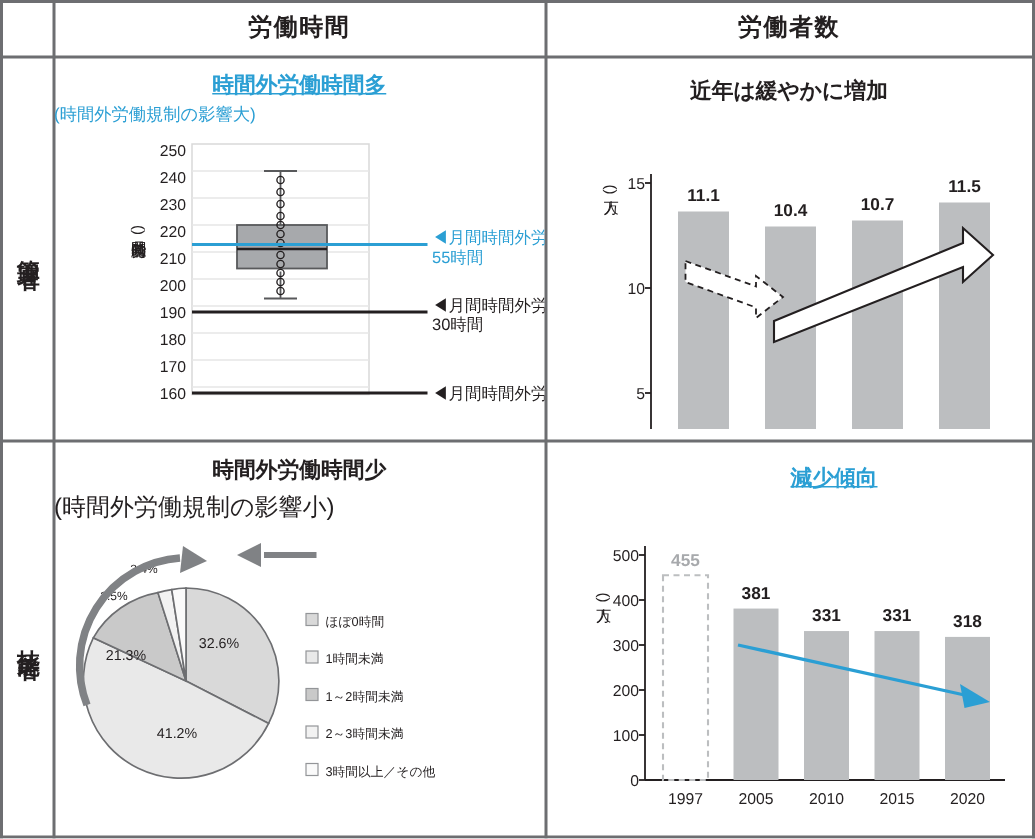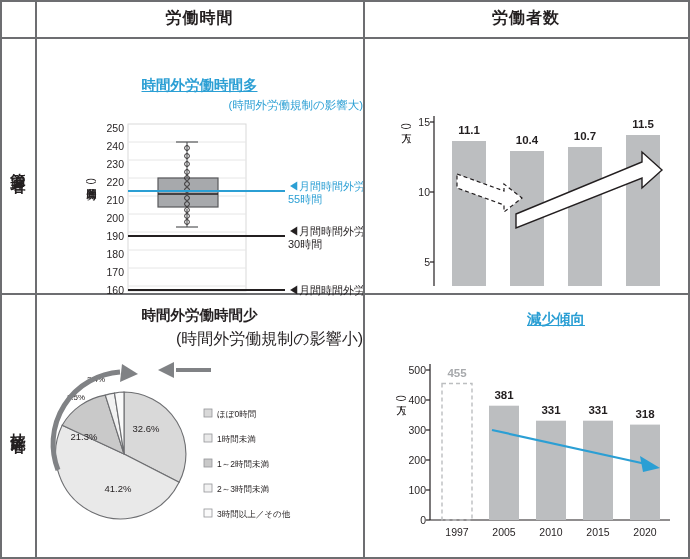--- a/index.html
+++ b/index.html
@@ -31,21 +31,21 @@
     font-size:15px;font-weight:bold;
     writing-mode:vertical-rl;
     letter-spacing:3px;
   }
   .panel{position:absolute;box-sizing:border-box;}
   .ptitle{
     text-align:center;font-weight:bold;font-size:14.5px;line-height:1.35;
   }
   .ptitle .link{color:#2b9fd4;text-decoration:underline;}
   .psub{
-    text-align:right;font-size:11.5px;color:#2b9fd4;line-height:1.3;
+    text-align:left;font-size:11.5px;color:#2b9fd4;line-height:1.3;
   }
   .psub.dark{color:#231f20;}
   .axis-label{
     position:absolute;font-size:10px;line-height:1.05;
     writing-mode:vertical-rl;text-align:center;
   }
   svg{display:block;}
   .tick{font-size:10.5px;fill:#231f20;font-family:"Liberation Sans",sans-serif;}
   .val{font-size:11.5px;fill:#231f20;font-family:"Liberation Sans",sans-serif;font-weight:bold;}
   .valgray{font-size:11.5px;fill:#a7a9ac;font-family:"Liberation Sans",sans-serif;font-weight:bold;}
@@ -77,21 +77,21 @@
     <span>労働時間</span>
   </div>
 
   <div class="row-head" style="left:0;top:38px;width:35px;height:255px;">
     <span>管理者</span>
   </div>
   <div class="row-head" style="left:0;top:294px;width:35px;height:263px;">
     <span>技能者</span>
   </div>
 
-  <div class="panel" style="left:36px;top:38px;width:327px;height:255px;margin-top:28px;">
+  <div class="panel" style="left:36px;top:38px;width:327px;height:255px;">
     <div class="ptitle" style="margin-top:10px;">
       <span class="link">時間外労働時間多</span>
     </div>
     <div class="psub" style="margin-top:2px;">
       <span>(時間外労働規制の影響大)</span>
     </div>
 
     <div class="axis-label" style="left:38px;top:60px;height:110px;width:22px;">
       <span>(月間総労働時間)</span>
     </div>
@@ -155,20 +155,23 @@
       <line x1="92" y1="116" x2="249" y2="116" stroke="#231f20" stroke-width="2"></line>
       <text class="annot" x="252" y="115">◀月間時間外労働</text>
       <text class="annot" x="252" y="128">30時間</text>
 
       <line x1="92" y1="170" x2="249" y2="170" stroke="#231f20" stroke-width="2"></line>
       <text class="annot" x="252" y="174">◀月間時間外労働無</text>
     </svg>
   </div>
 
   <div class="panel" style="left:364px;top:38px;width:324px;height:255px;">
+    <div class="ptitle" style="margin-top:14px;">
+      <span>近年は緩やかに増加</span>
+    </div>
 
     <div class="axis-label" style="left:25px;top:62px;height:52px;width:22px;">
       <span>(万人)</span>
     </div>
 
     <svg width="324" height="200" viewBox="0 0 324 200" style="position:absolute;left:0;top:48px;">
 
       <g>
         <text class="tick" x="66" y="40" text-anchor="end">15</text>
         <text class="tick" x="66" y="110" text-anchor="end">10</text>
@@ -199,21 +202,21 @@
         <path d="M93,88 L140,105 L140,98 L158,112 L140,126 L140,119 L93,102 Z"></path>
       </g>
 
       <g fill="#ffffff" stroke="#231f20" stroke-width="1.4">
         <path d="M152,128 L278,76 L278,66 L298,84 L278,102 L278,92 L152,142 Z"></path>
       </g>
     </svg>
   </div>
 
   <div class="panel" style="left:36px;top:294px;width:327px;height:263px;">
-    <div class="ptitle" style="margin-top:12px;">
+    <div class="ptitle" style="margin-top:12px;font-family:Liberation Mono, monospace;">
       <span>時間外労働時間少</span>
     </div>
     <div class="psub dark" style="margin-top:3px;font-size:16px;">
       <span>(時間外労働規制の影響小)</span>
     </div>
 
     <svg width="327" height="200" viewBox="0 0 327 200" style="position:absolute;left:0;top:58px;">
 
       <g stroke="#6d6e71" stroke-width="1.1">
 

